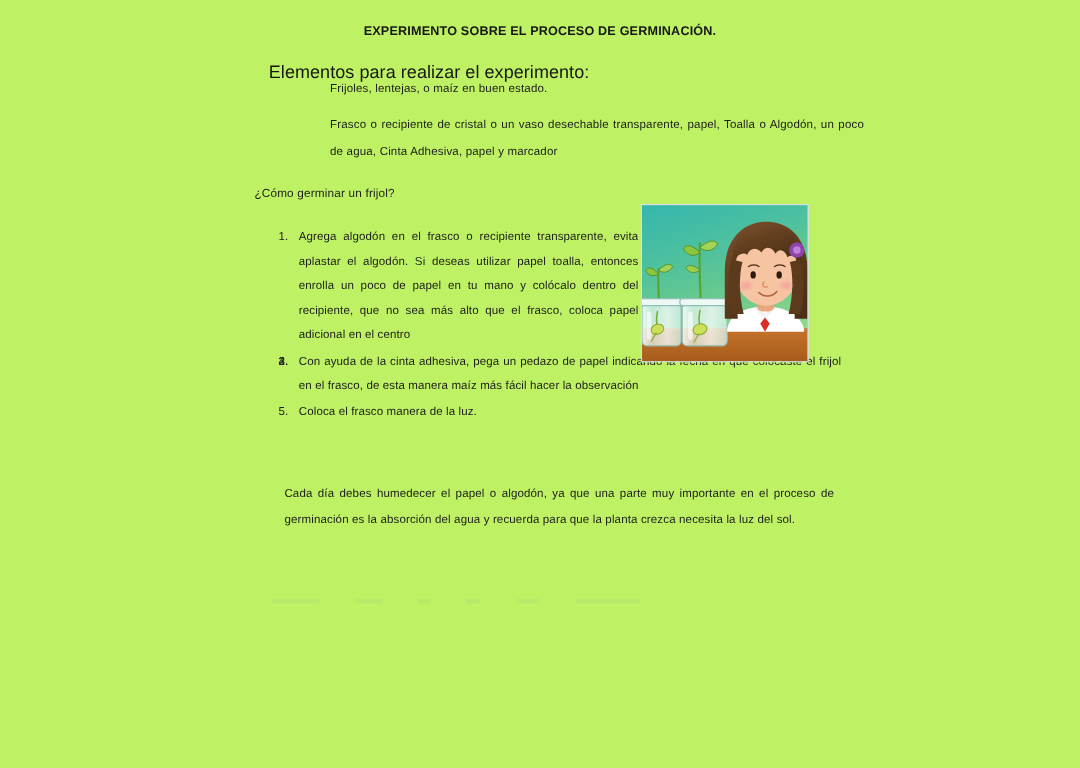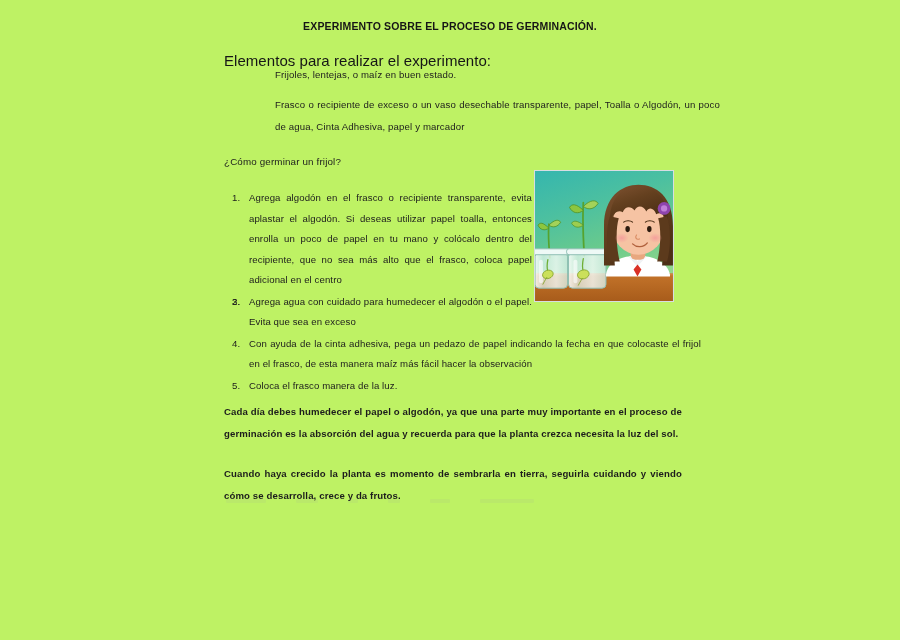--- a/index.html
+++ b/index.html
@@ -63,21 +63,21 @@
     text-align: justify;
     letter-spacing: 0.15px;
   }
   .mat-line + .mat-line {
     margin-top: 8px;
   }
 
   
   .question {
     position: absolute;
-    left: 224px;
+    left: 212px;
     top: 156px;
     font-size: 9.8px;
     color: #1c1c1c;
     letter-spacing: 0.15px;
   }
 
   
   .steps {
     position: absolute;
     left: 232px;
@@ -108,24 +108,23 @@
     line-height: 20.5px;
   }
   
   .step.narrow { width: 283px; }
   .step.wide   { width: 452px; }
   .step.nowrap { width: 452px; text-align: left; }
 
   
   .closing {
     position: absolute;
-    left: 224px;
+    left: 237px;
     top: 401px;
     width: 458px;
-    font-weight: bold;
   }
   .close-p {
     font-size: 9.6px;
     line-height: 22px;
     color: #1c1c1c;
     text-align: justify;
     letter-spacing: 0.12px;
   }
   .close-p + .close-p { margin-top: 18px; }
 
@@ -172,50 +171,48 @@
 <body>
 
 <div class="page">
 
   <div class="doc-title">EXPERIMENTO SOBRE EL PROCESO DE GERMINACIÓN.</div>
 
   <div class="section-heading">Elementos para realizar el experimento:</div>
 
   <div class="materials">
     <div class="mat-line">Frijoles, lentejas,  o maíz en buen estado.</div>
-    <div class="mat-line">Frasco o recipiente de exceso o un vaso desechable transparente, papel, Toalla o Algodón, un poco de agua, Cinta Adhesiva, papel y marcador</div>
+    <div class="mat-line">Frasco o recipiente de cristal o un vaso desechable transparente, papel, Toalla o Algodón, un poco de agua, Cinta Adhesiva, papel y marcador</div>
   </div>
 
   <div class="question">¿Cómo germinar un frijol?</div>
 
   <ol class="steps">
     <li class="step narrow">
       <span class="num">1.</span>
       <span>Agrega algodón en el frasco o recipiente transparente, evita aplastar el algodón. Si deseas utilizar papel toalla, entonces enrolla un poco de papel en tu mano y colócalo dentro del recipiente, que no sea más alto que el frasco, coloca papel adicional en el centro</span>
     </li>
     <li class="step narrow">
       <span class="num">2.</span>
     </li>
     <li class="step narrow">
       <span class="num">3.</span>
-      <span>Agrega agua con cuidado para humedecer el algodón o el papel. Evita que sea en exceso</span>
     </li>
     <li class="step wide">
       <span class="num">4.</span>
       <span>Con ayuda de la cinta adhesiva, pega un pedazo de papel indicando la fecha en que colocaste  el frijol en el frasco, de esta manera maíz más fácil hacer la observación</span>
     </li>
     <li class="step nowrap">
       <span class="num">5.</span>
       <span>Coloca el frasco manera de la luz.</span>
     </li>
   </ol>
 
   <div class="closing">
     <div class="close-p">Cada día debes humedecer el papel o algodón, ya que una parte muy importante en el proceso de germinación es la absorción del agua y recuerda para que la planta crezca necesita la luz del sol.</div>
-    <div class="close-p">Cuando haya crecido la planta es momento de sembrarla en tierra, seguirla cuidando y viendo cómo se desarrolla, crece y da frutos.</div>
   </div>
 
   <div class="photo">
     <svg viewBox="0 0 140 132" xmlns="http://www.w3.org/2000/svg">
       <defs>
         <linearGradient id="bgGrad" x1="0" y1="0" x2="0.35" y2="1">
           <stop offset="0%" stop-color="#35b6ae"></stop>
           <stop offset="35%" stop-color="#4cc0a0"></stop>
           <stop offset="70%" stop-color="#6ccb8b"></stop>
           <stop offset="100%" stop-color="#93d78e"></stop>

